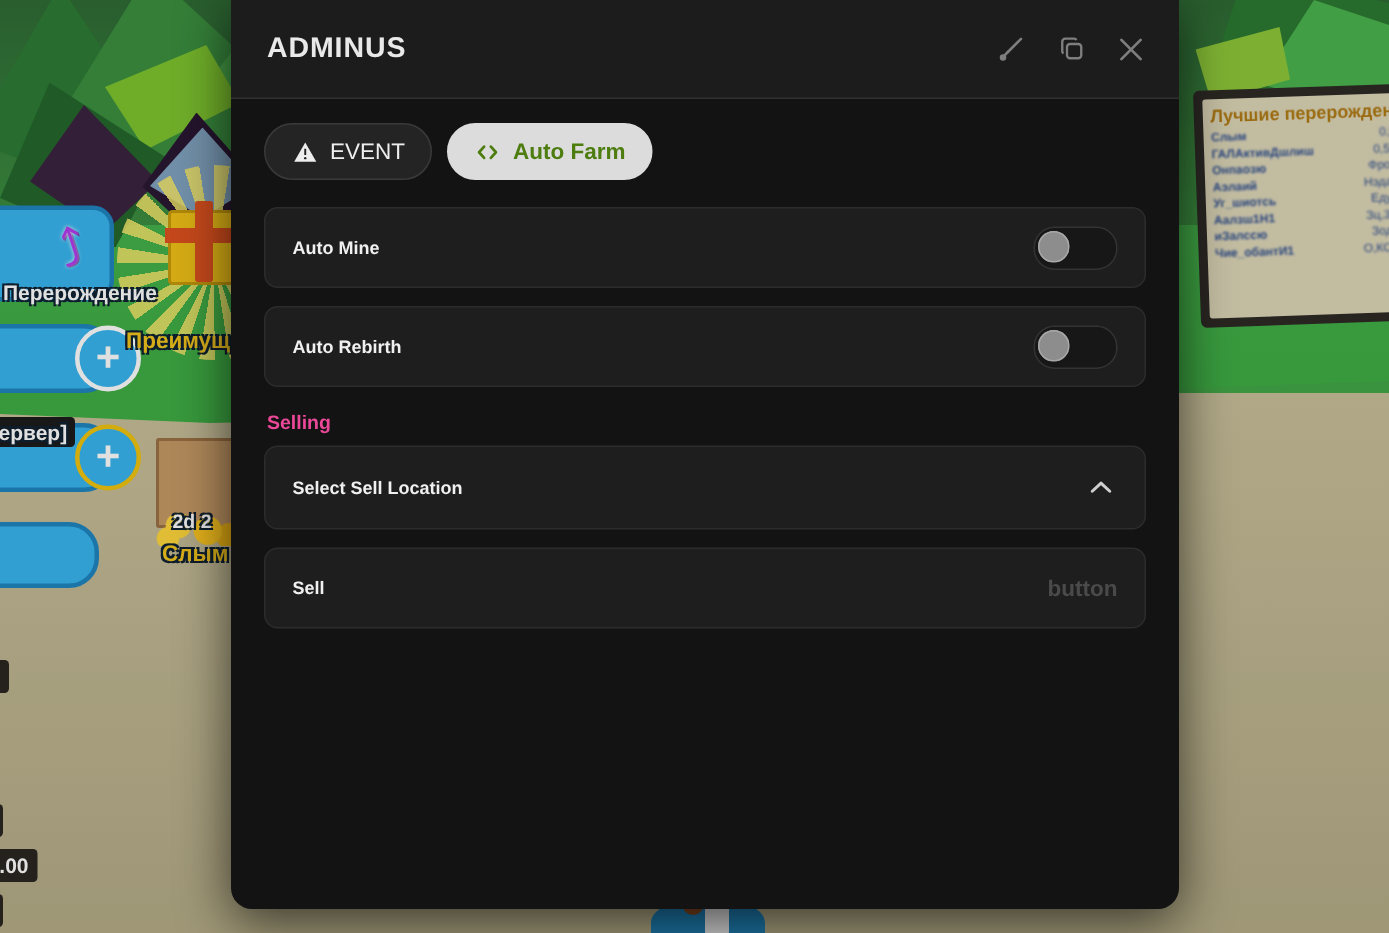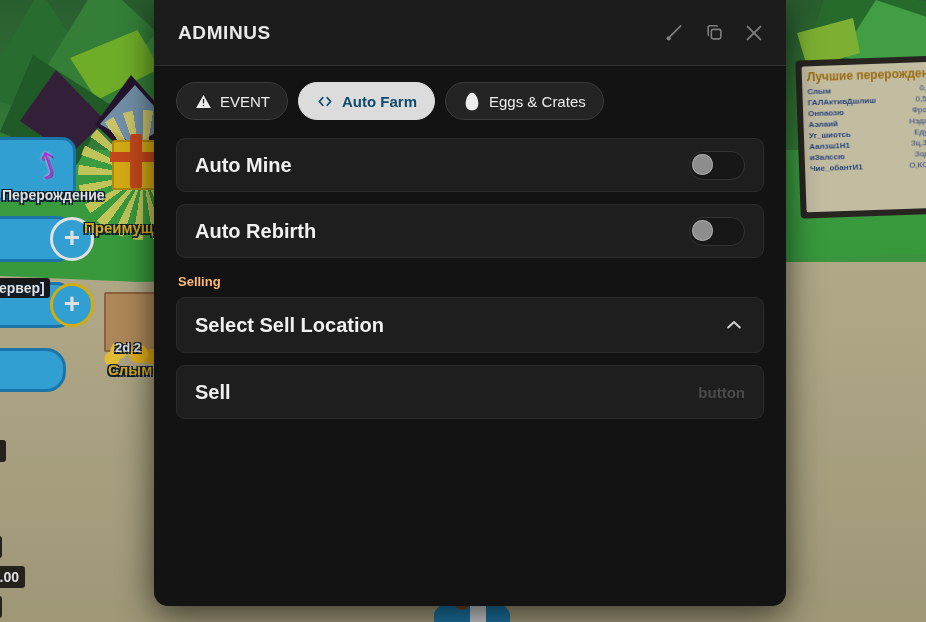--- a/index.html
+++ b/index.html
@@ -243,21 +243,21 @@
     border: 1px solid #3a3a3a;
     color: #ededed;
     font-size: 15px;
     box-sizing: border-box;
     white-space: nowrap;
     cursor: pointer;
   }
   .tab.active {
     background: #dcdcdc;
     border-color: #dcdcdc;
-    color: #0c4a6e;
+    color: #4d7c0f;
     font-weight: bold;
   }
   .tab .tab-ico {
     display: inline-flex; align-items: center; justify-content: center;
     width: 18px; height: 18px;
   }
   .tab-label { line-height: 1; }
 
   .rows { padding: 6px 22px 0 22px; }
 
@@ -267,21 +267,21 @@
     border: 1px solid #2c2c2c;
     border-radius: 9px;
     display: flex;
     align-items: center;
     padding: 0 18px;
     box-sizing: border-box;
     margin-bottom: 12px;
   }
   .row-label {
     color: #f0f0f0;
-    font-size: 20px;
+    font-size: 12px;
     font-weight: bold;
     flex: 1;
   }
 
   .toggle {
     width: 54px; height: 27px;
     background: #171717;
     border: 1px solid #333;
     border-radius: 14px;
     position: relative;
@@ -291,21 +291,21 @@
   .toggle .knob {
     position: absolute;
     left: 2px; top: 2px;
     width: 21px; height: 21px;
     border-radius: 50%;
     background: #8d8d8d;
     box-shadow: inset 0 0 0 1px #a7a7a7;
   }
 
   .section-label {
-    color: #fdba74;
+    color: #ec4899;
     font-size: 13px;
     font-weight: bold;
     padding: 4px 0 8px 2px;
   }
 
   .row.tall { height: 56px; }
 
   .chevron-up {
     width: 22px; height: 22px; flex: none;
     display: flex; align-items: center; justify-content: center;
@@ -456,28 +456,20 @@
         </div>
         <div class="tab active">
           <span class="tab-ico">
             <svg width="19" height="19" viewBox="0 0 24 24" fill="none" stroke="currentColor" stroke-width="2.4" stroke-linecap="round" stroke-linejoin="round">
               <path d="M9 7 L4.5 12 L9 17"></path>
               <path d="M15 7 L19.5 12 L15 17"></path>
             </svg>
           </span>
           <span class="tab-label">Auto Farm</span>
         </div>
-        <div class="tab">
-          <span class="tab-ico">
-            <svg width="16" height="19" viewBox="0 0 24 30" fill="currentColor">
-              <path d="M12 1 C18 1 22 11 22 18 C22 25 17.5 29 12 29 C6.5 29 2 25 2 18 C2 11 6 1 12 1 Z"></path>
-            </svg>
-          </span>
-          <span class="tab-label">Eggs &amp; Crates</span>
-        </div>
       </div>
 
     <div class="rows">
 
       <div class="row">
         <div class="row-label">Auto Mine</div>
         <div class="toggle">
           <div class="knob"></div>
         </div>
       </div>

